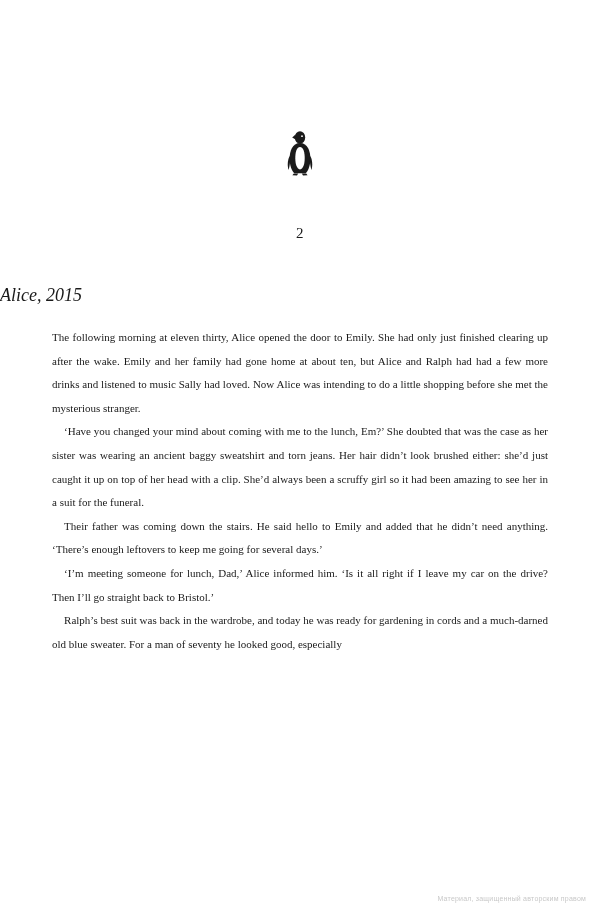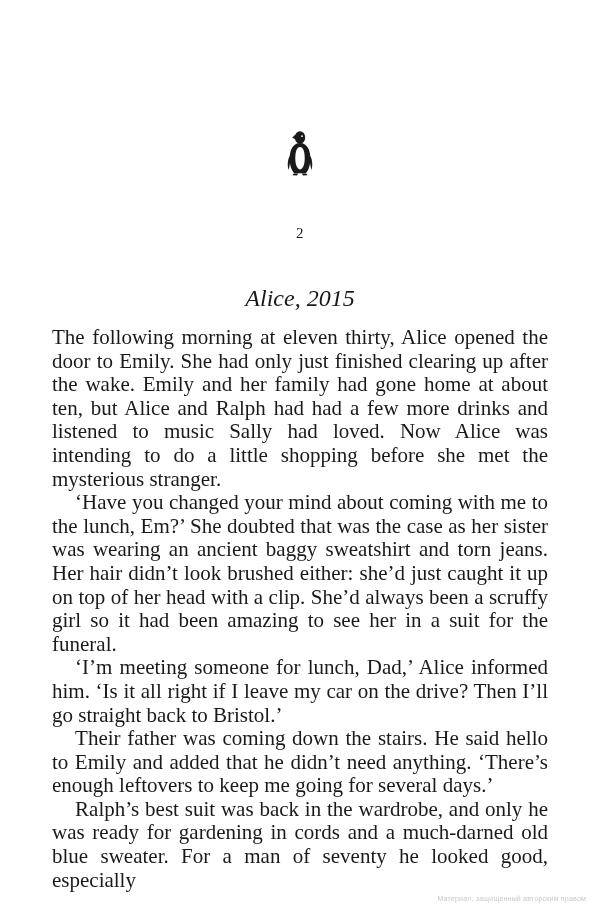--- a/index.html
+++ b/index.html
@@ -42,34 +42,33 @@
     text-align: center;
     font-size: 15px;
     letter-spacing: 0.5px;
     color: #1a1a1a;
   }
   .chapter-title {
     position: absolute;
     top: 285px;
     left: 0;
     right: 0;
-    text-align: center;
-    font-size: 24px;
+    font-size: 18px;
     font-style: italic;
     color: #1a1a1a;
   }
   .body-text {
     position: absolute;
     top: 326px;
     left: 52px;
     width: 496px;
   }
   .body-text p {
     margin: 0;
-    font-size: 21px;
+    font-size: 11px;
     line-height: 23.6px;
     text-align: justify;
     text-justify: inter-word;
     hyphens: none;
   }
   .body-text p + p {
     text-indent: 1.1em;
   }
   .copyright-note {
     position: absolute;
@@ -100,20 +99,20 @@
     </svg>
   </div>
 
   <div class="chapter-number">2</div>
 
   <div class="chapter-title">Alice, 2015</div>
 
   <div class="body-text">
     <p>The following morning at eleven thirty, Alice opened the door to Emily. She had only just finished clearing up after the wake. Emily and her family had gone home at about ten, but Alice and Ralph had had a few more drinks and listened to music Sally had loved. Now Alice was intending to do a little shopping before she met the mysterious stranger.</p>
     <p>‘Have you changed your mind about coming with me to the lunch, Em?’ She doubted that was the case as her sister was wearing an ancient baggy sweatshirt and torn jeans. Her hair didn’t look brushed either: she’d just caught it up on top of her head with a clip. She’d always been a scruffy girl so it had been amazing to see her in a suit for the funeral.</p>
+    <p>Their father was coming down the stairs. He said hello to Emily and added that he didn’t need anything. ‘There’s enough leftovers to keep me going for several days.’</p>
     <p>‘I’m meeting someone for lunch, Dad,’ Alice informed him. ‘Is it all right if I leave my car on the drive? Then I’ll go straight back to Bristol.’</p>
-    <p>Their father was coming down the stairs. He said hello to Emily and added that he didn’t need anything. ‘There’s enough leftovers to keep me going for several days.’</p>
-    <p>Ralph’s best suit was back in the wardrobe, and only he was ready for gardening in cords and a much-darned old blue sweater. For a man of seventy he looked good, especially</p>
+    <p>Ralph’s best suit was back in the wardrobe, and today he was ready for gardening in cords and a much-darned old blue sweater. For a man of seventy he looked good, especially</p>
   </div>
 
   <div class="copyright-note">Матepиaл, зaщищeнный aвтopcким пpaвoм</div>
 
 </div>
 
 </body></html>

